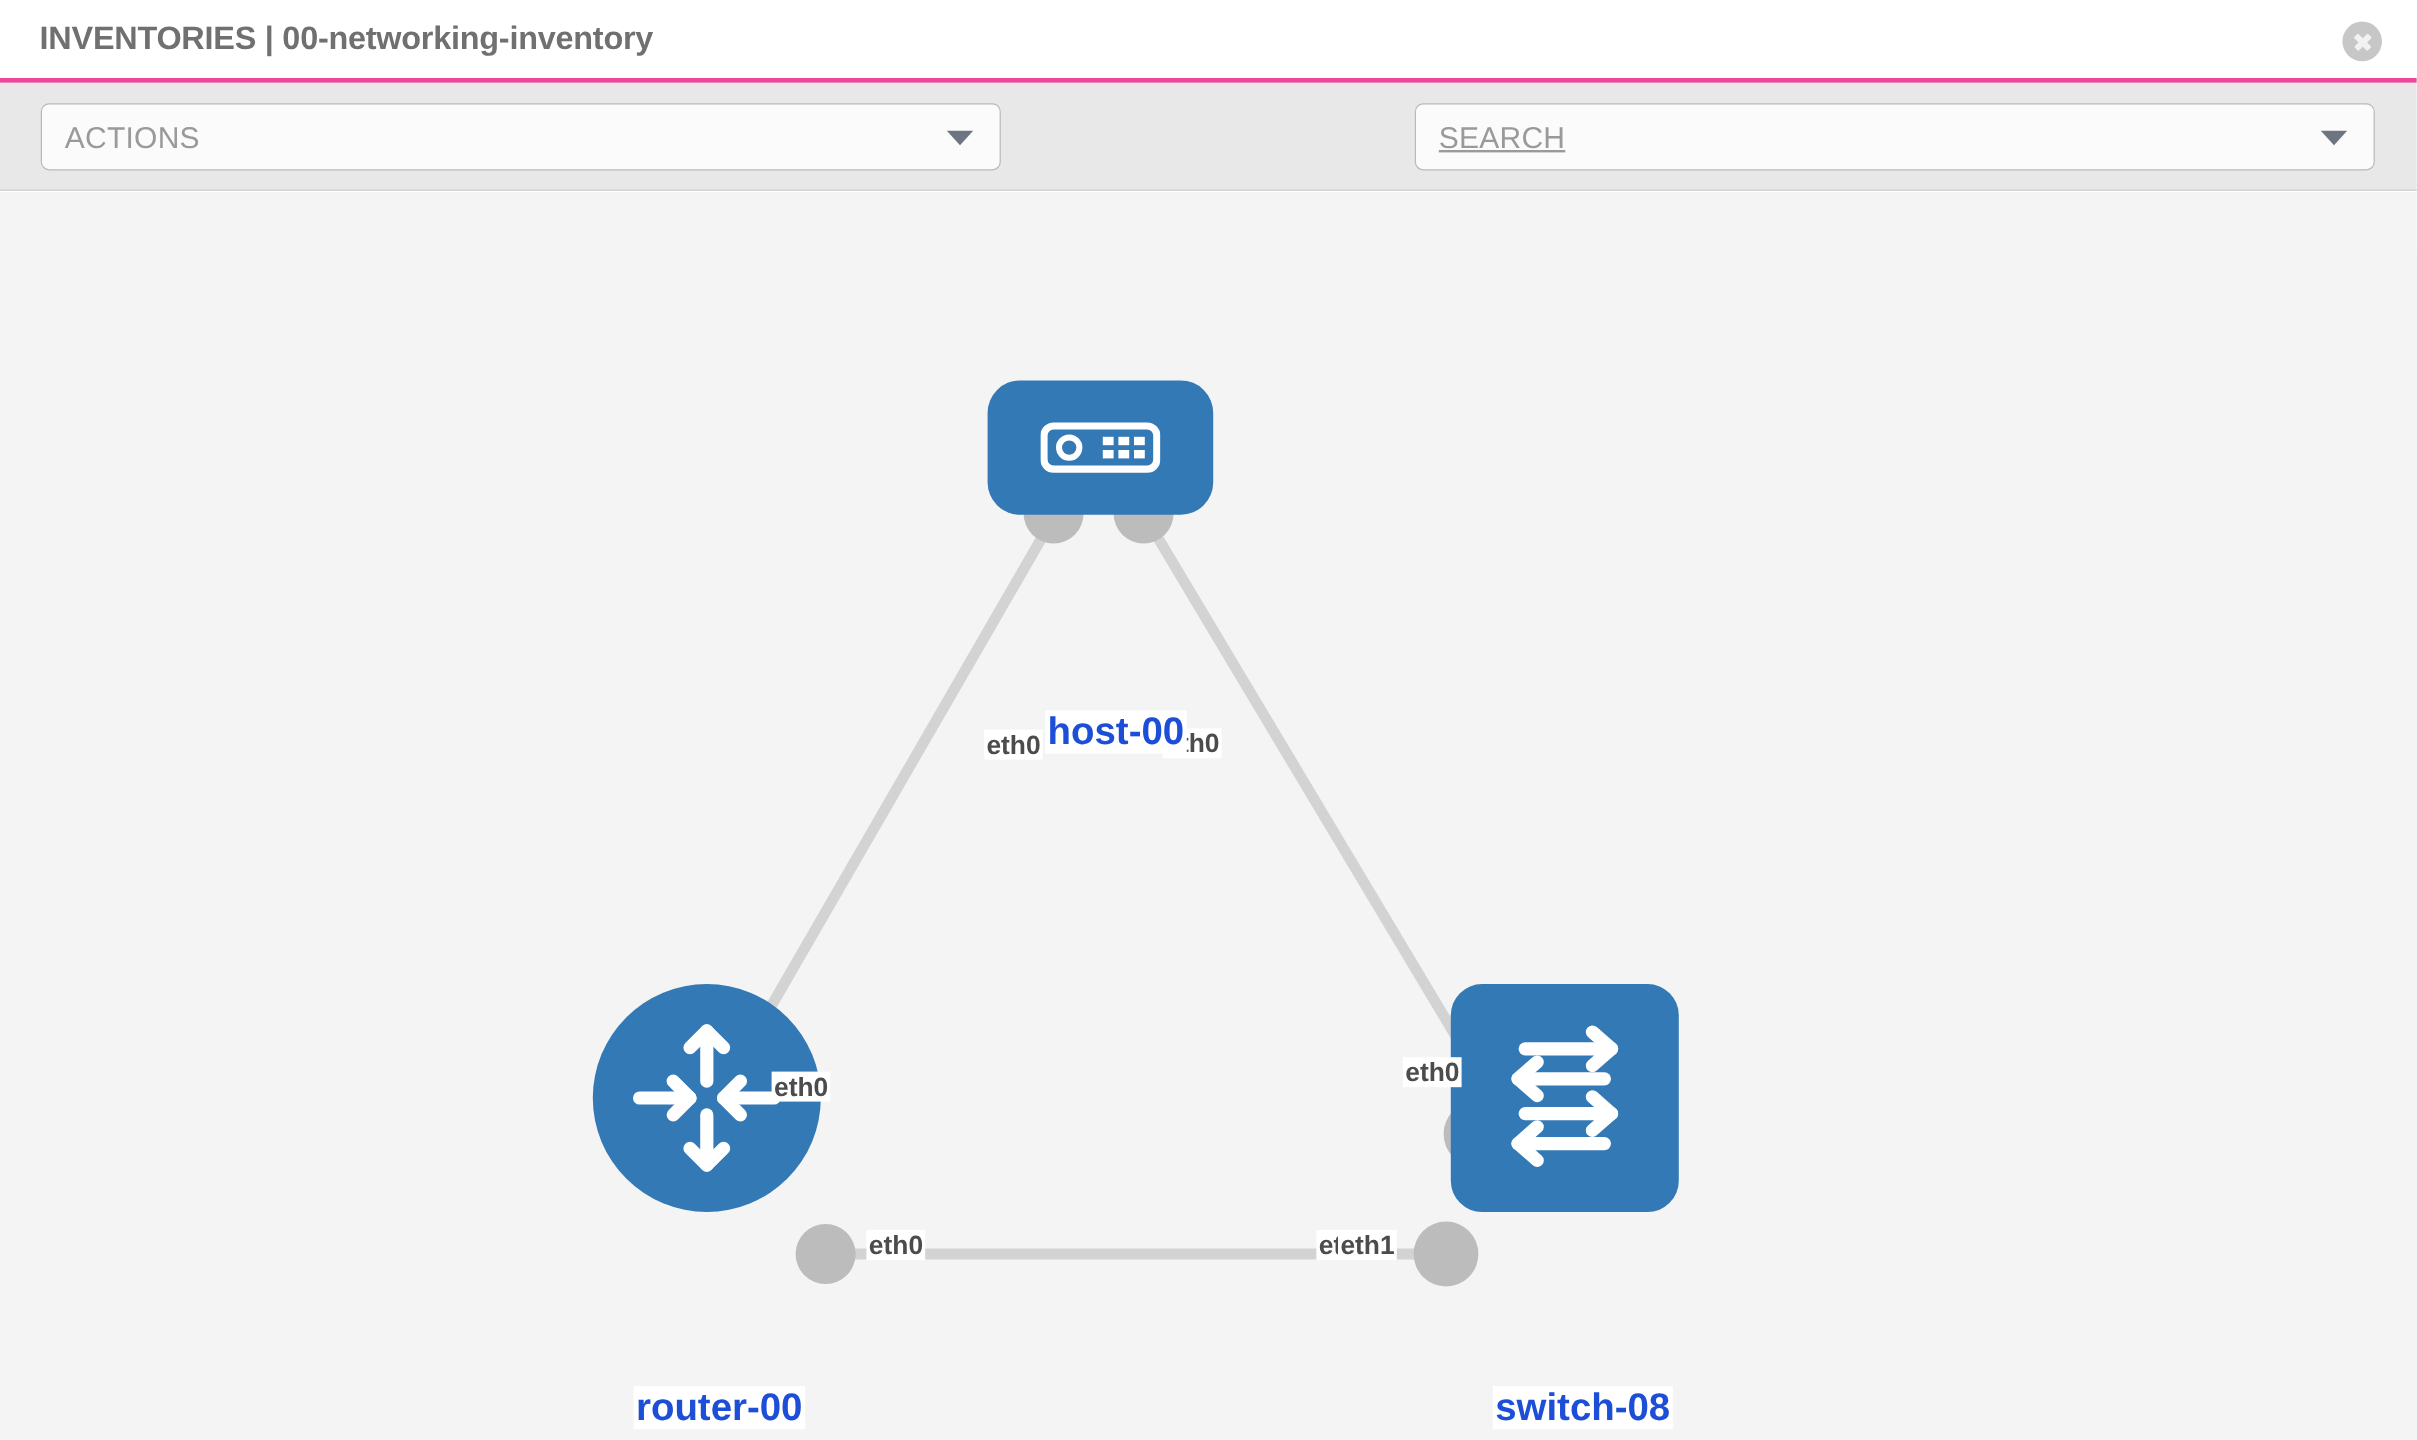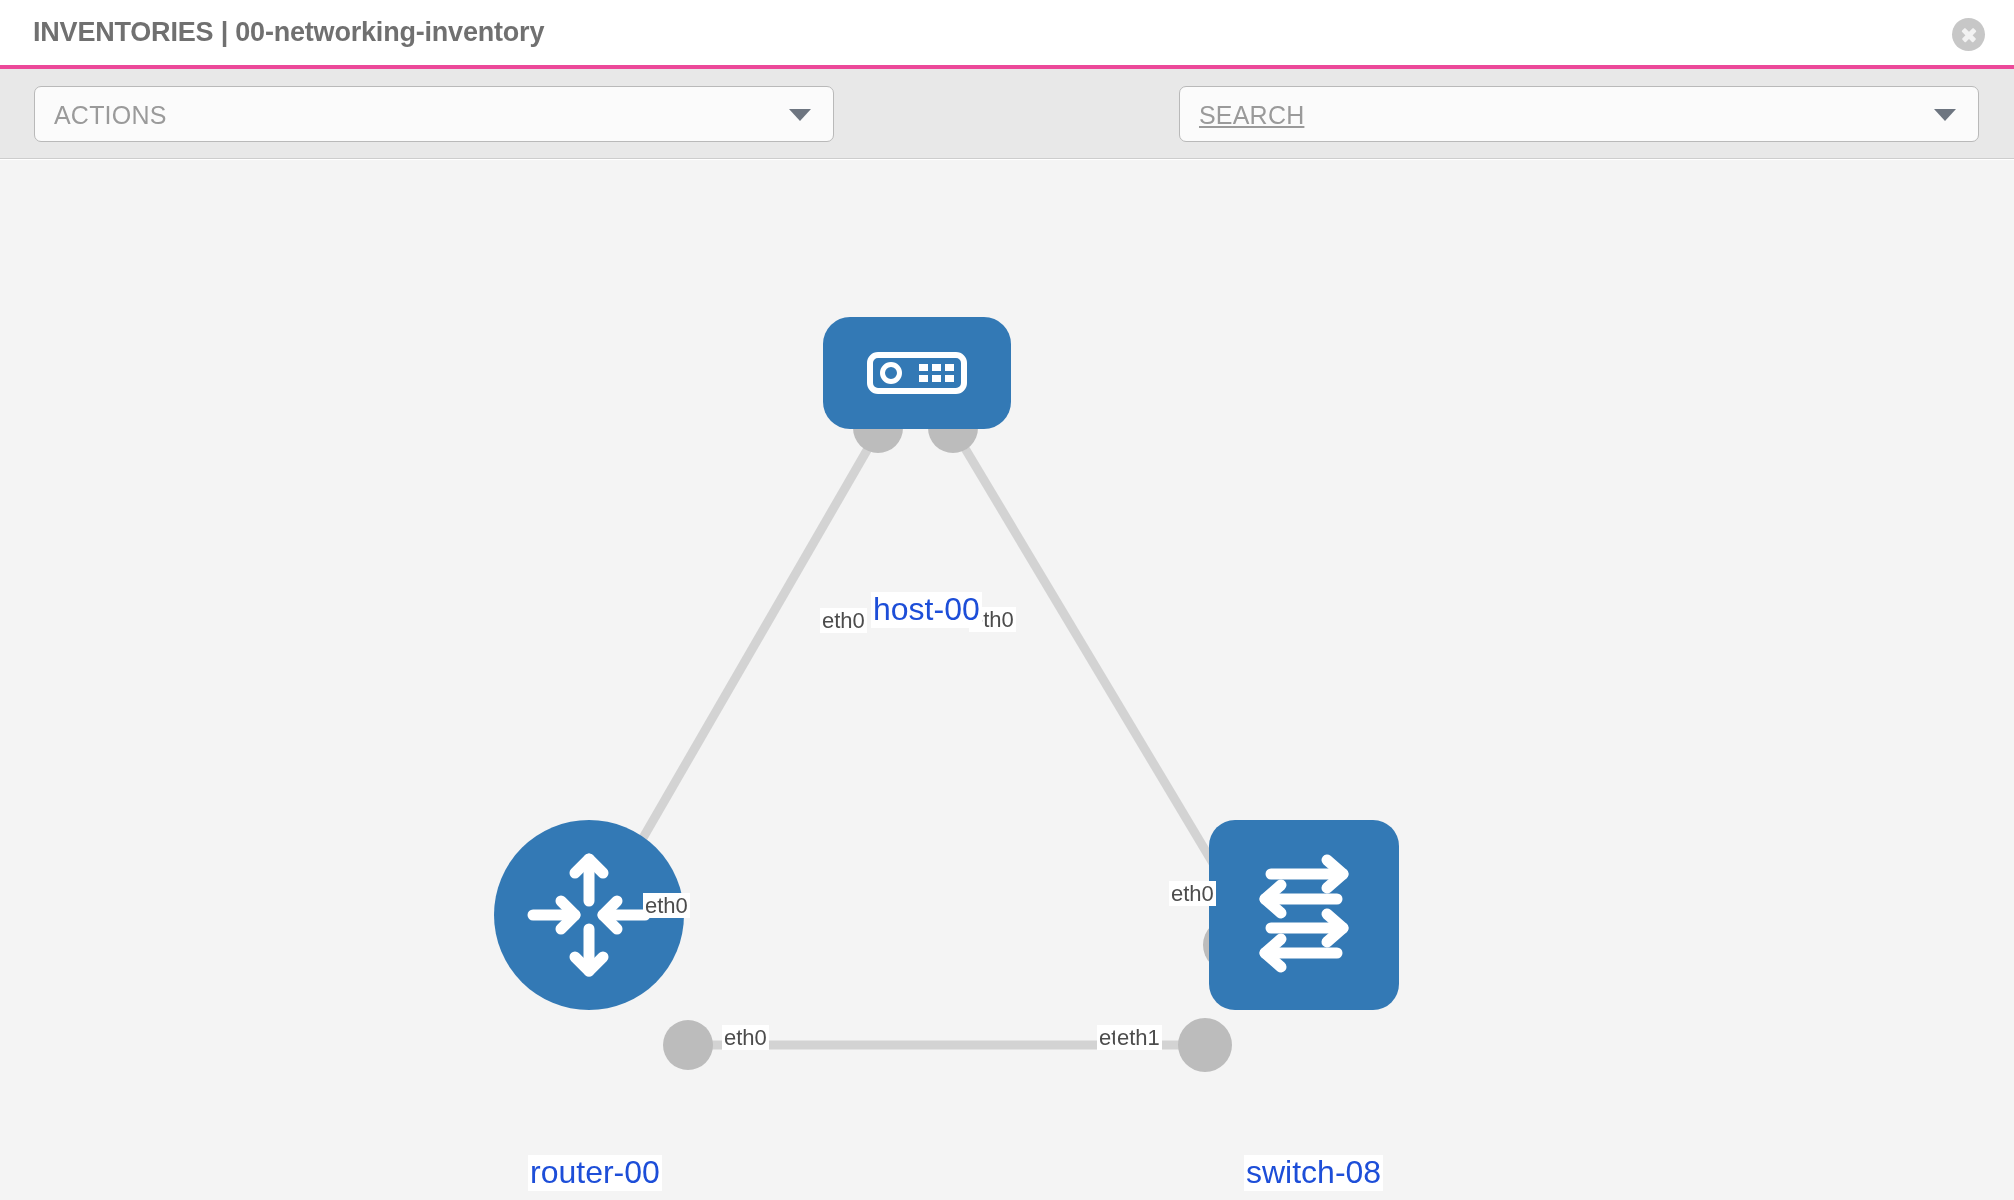--- a/index.html
+++ b/index.html
@@ -126,20 +126,21 @@
 
   
   .canvas {
     position: absolute;
     left: 0;
     top: 160px;
     width: 2014px;
     height: 1040px;
     background: #f4f4f4;
     overflow: hidden;
+    font-weight: bold;
   }
   .canvas-svg {
     position: absolute;
     left: 0; top: 0;
     width: 2014px;
     height: 1040px;
   }
 
   
   .node {

